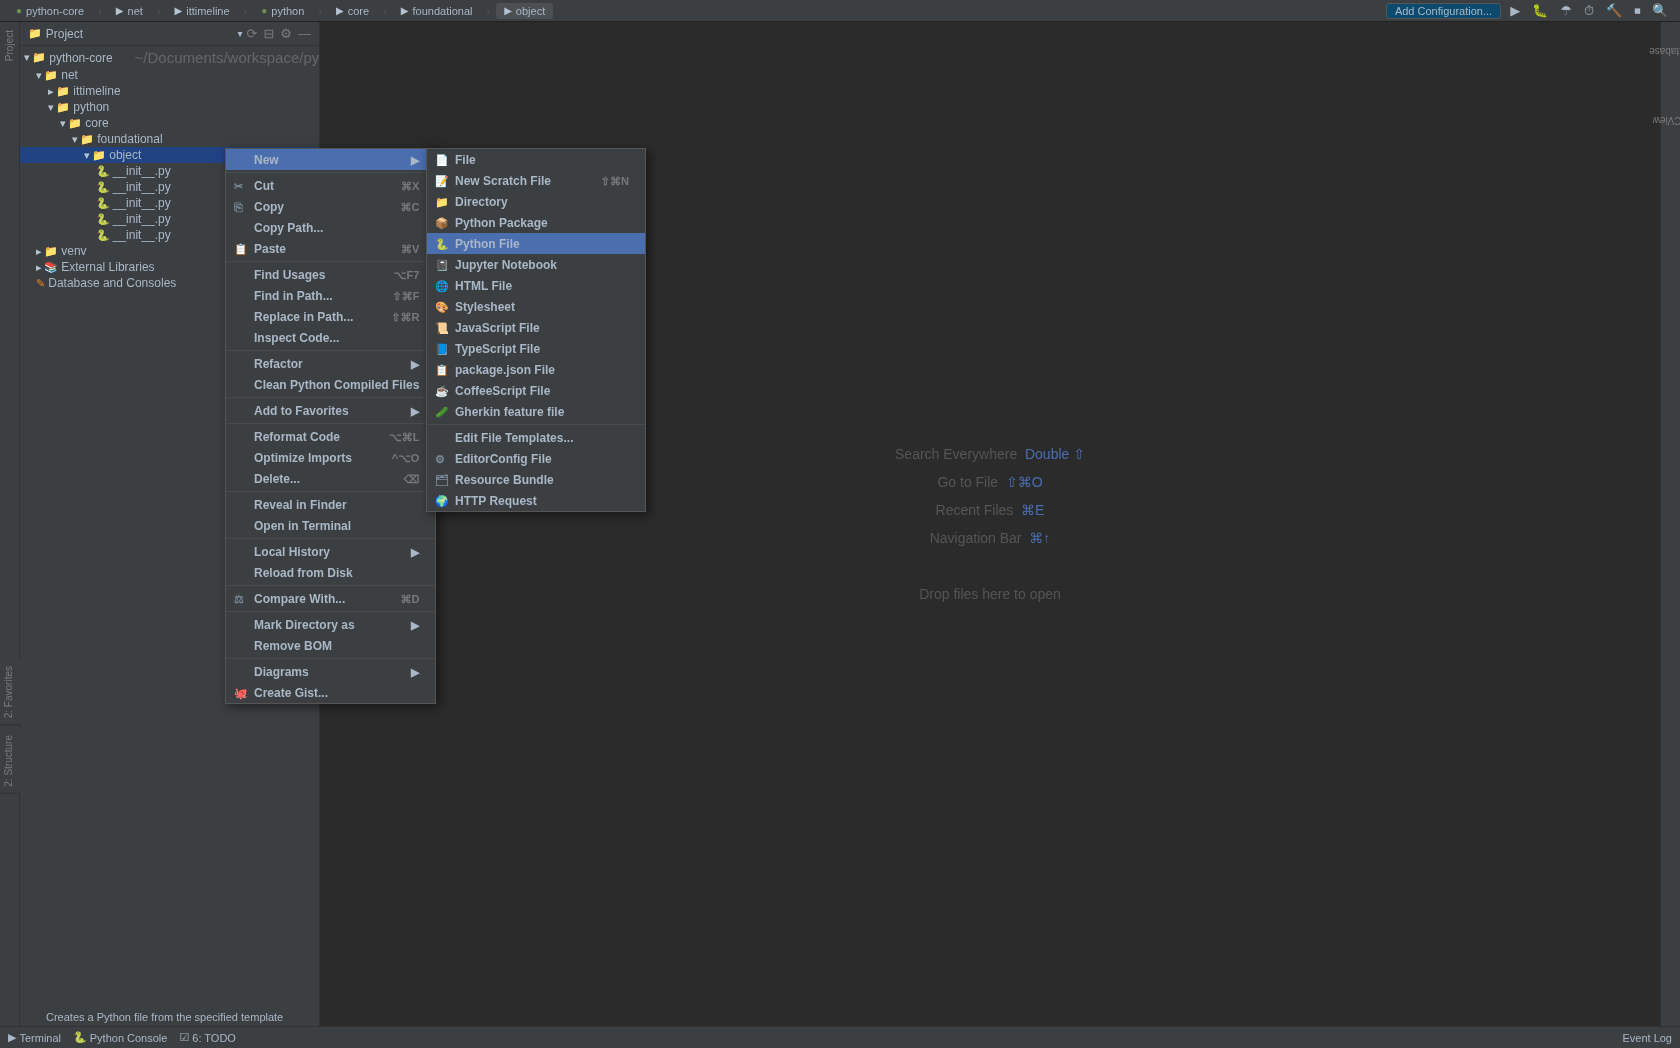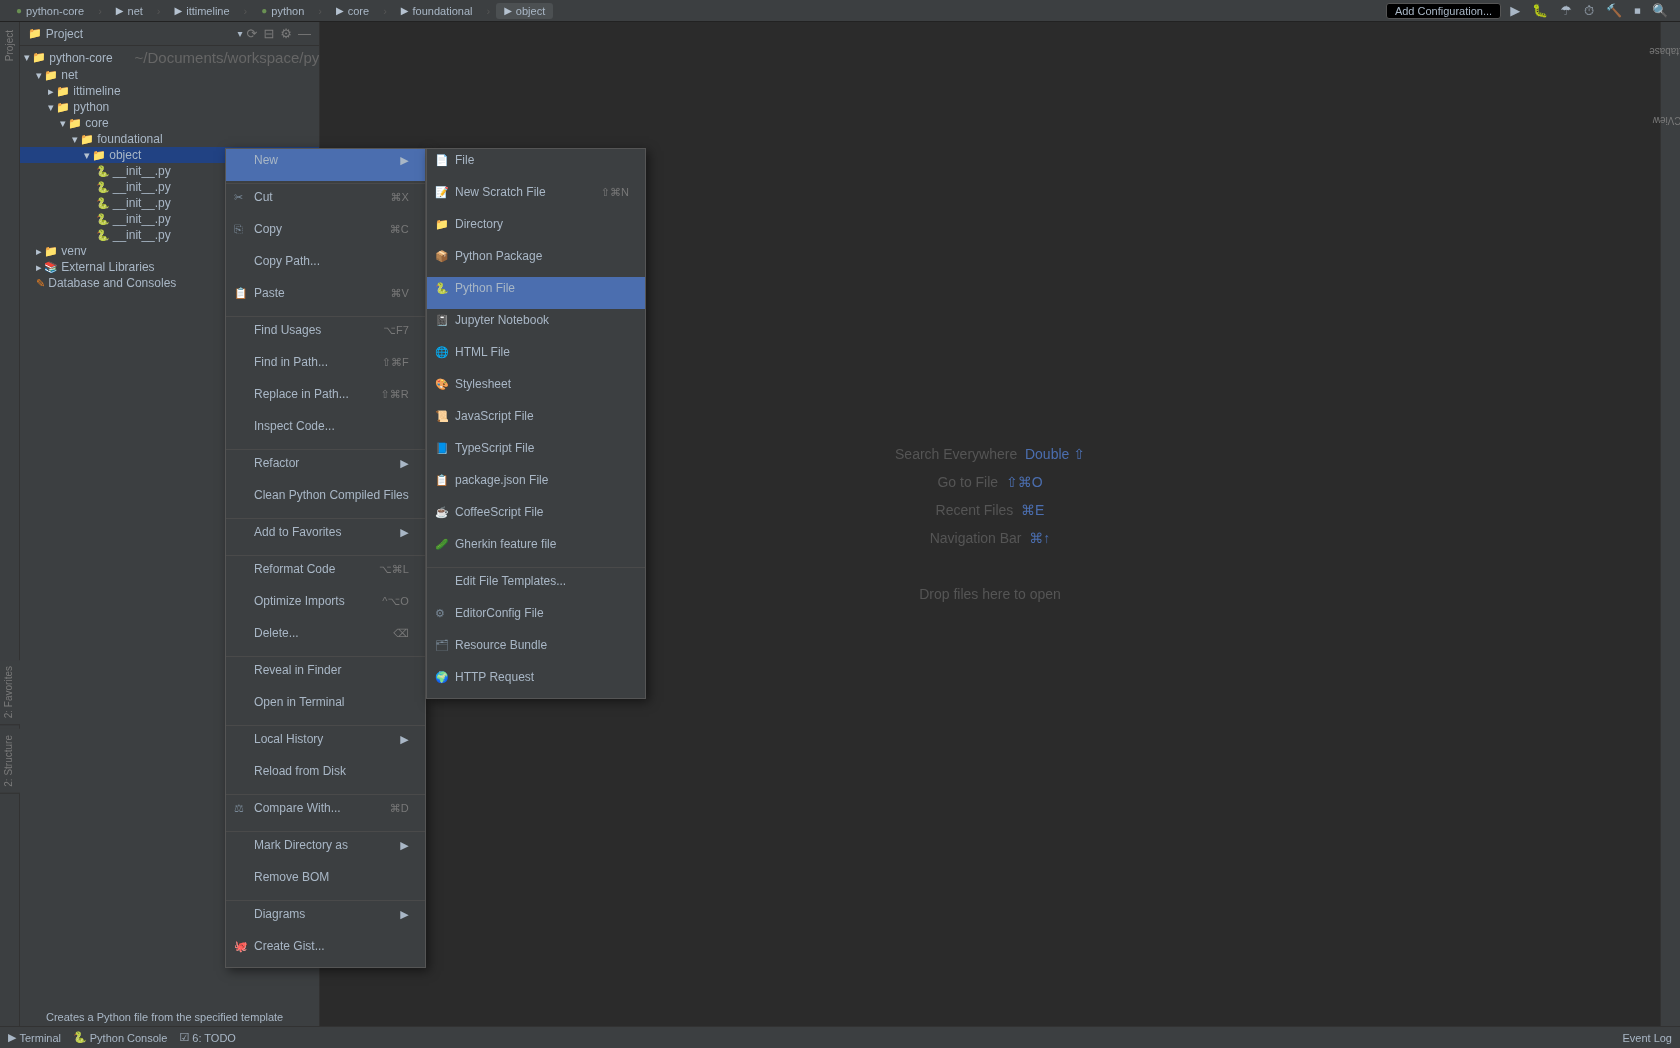--- a/index.html
+++ b/index.html
@@ -43,21 +43,21 @@
     }
 
     
     .title-bar-right {
       margin-left: auto;
       display: flex;
       align-items: center;
       gap: 6px;
     }
     .run-config-btn {
-      background: #000000;
+      background: #0c4a6e;
       border: 1px solid #555;
       color: #a9b7c6;
       font-size: 11px;
       padding: 1px 8px;
       border-radius: 3px;
       cursor: pointer;
       margin-left: 25px;
     }
     .icon-btn {
       color: #a9b7c6;
@@ -147,26 +147,27 @@
       left: 225px;
       background: #3c3f41;
       border: 1px solid #555;
       box-shadow: 3px 3px 10px rgba(0,0,0,0.5);
       z-index: 100;
       min-width: 200px;
     }
     .menu-item {
       display: flex;
       align-items: center;
-      padding: 4px 16px 14px 28px;
+      padding: 4px 16px 3px 28px;
       font-size: 12px;
       color: #a9b7c6;
       cursor: pointer;
       position: relative;
       white-space: nowrap;
+      font-weight: bold;
     }
     .menu-item.highlighted { background: #4b6eaf; }
     .menu-item .shortcut {
       margin-left: auto;
       padding-left: 20px;
       color: #787878;
       font-size: 11px;
     }
     .menu-item .arrow {
       margin-left: auto;

